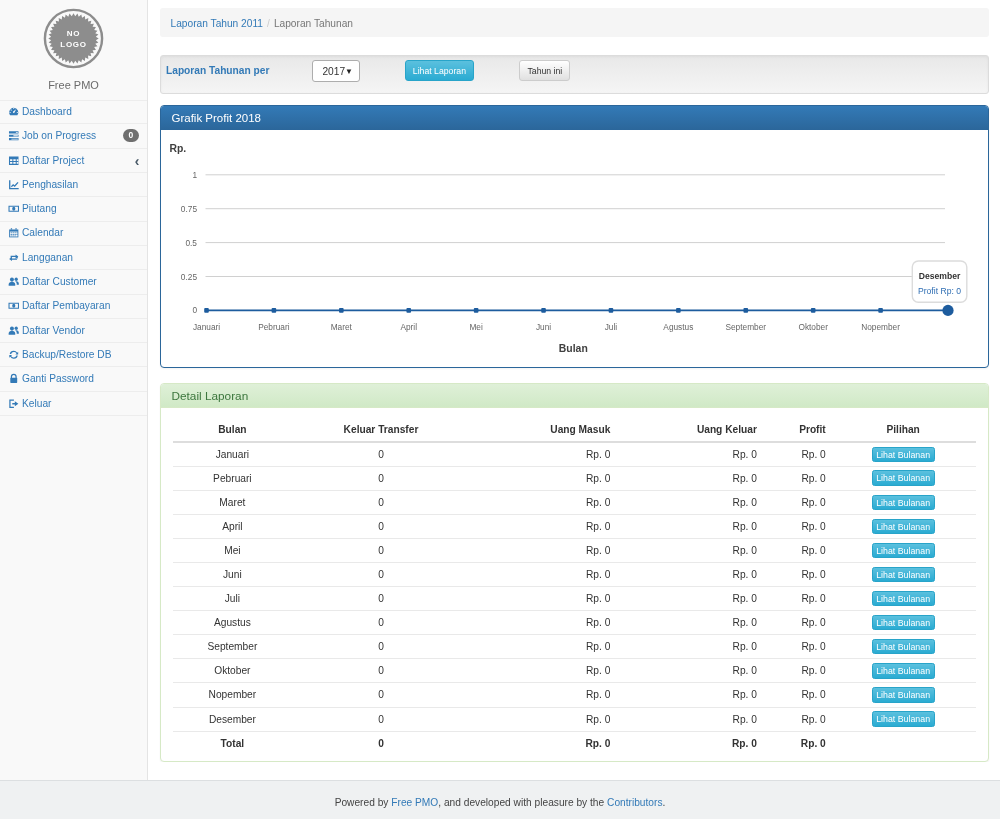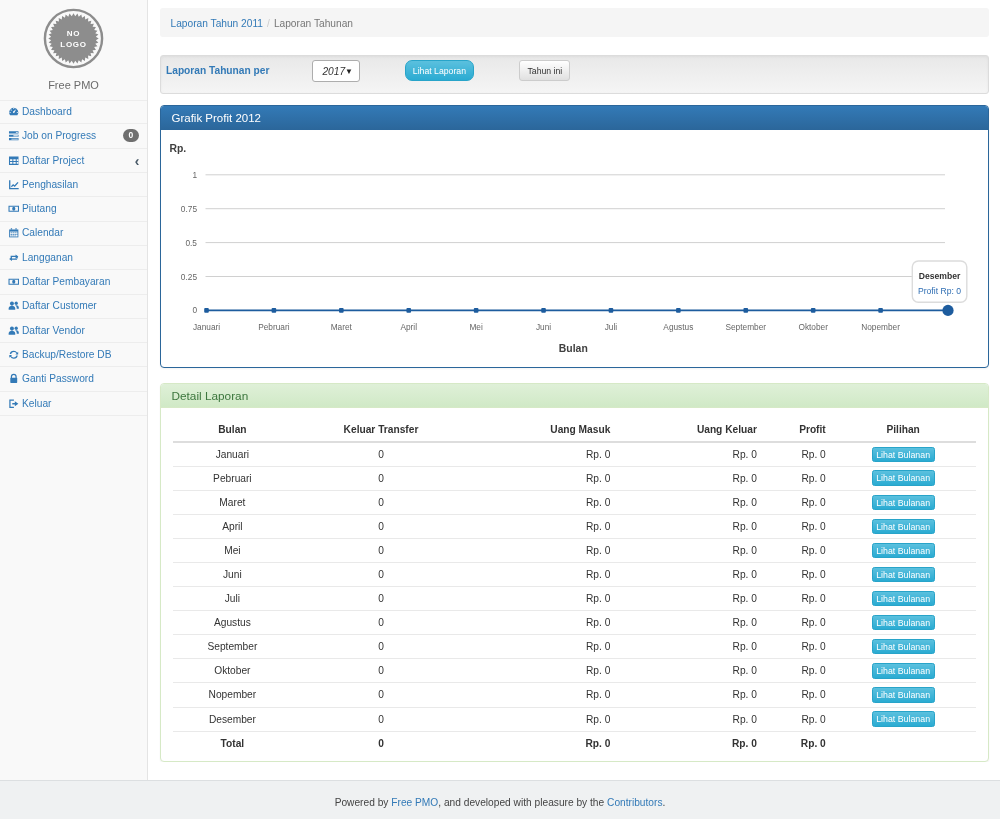--- a/index.html
+++ b/index.html
@@ -38,29 +38,29 @@
 }
 #breadcrumb a { color:#337ab7; }
 #breadcrumb .sep { color:#ccc; padding:0 4px; }
 #bar2 {
   margin:18px 11.5px 0 11.5px; height:38.6px; background:linear-gradient(to bottom,#e8e8e8 0,#f5f5f5 100%); border:1px solid #dcdcdc; border-radius:3px; box-shadow:inset 0 1px 3px rgba(0,0,0,.05);
   display:flex; align-items:flex-start; padding:3.8px 5.5px 0 5.5px;gap:41px;
 }
 #bar2 .lbl { color:#337ab7; font-weight:bold; font-size:10.2px; margin-right:2px; line-height:22.5px; }
 #sel {
   width:48px; height:22.5px; background:#fff; border:1px solid #adadad; border-radius:3px;
-  display:flex; align-items:center; padding:0 11px 0 9px; margin-right:3.5px;font-style:italic;
+  display:flex; align-items:center; padding:0 11px 0 9px; margin-right:3.5px;
 }
 #sel .v { font-size:10.2px; color:#333; flex:1; }
 #sel .car { font-size:8px; color:#222; }
 .btn { display:inline-flex; align-items:center; justify-content:center; border-radius:3px;
   font-size:8.7px; height:21.5px; }
 .btn-info { background:linear-gradient(to bottom,#5bc0de 0,#2aabd2 100%); border:1px solid #28a4c9; color:#fff; }
 .btn-default { background:linear-gradient(to bottom,#fff 0,#e0e0e0 100%); border:1px solid #ccc; color:#333; box-shadow:inset 0 1px 0 rgba(255,255,255,.15); }
-#btn-lihat { width:69px;border-radius:7px; }
+#btn-lihat { width:69px; }
 #btn-tahun { width:51px; margin-left:4.5px; }
 
 .panel { margin:11.4px 11.5px 0 11.5px; border-radius:4px; background:#fff; }
 #panel-chart { border:1px solid #2b669a; box-shadow:0 1px 2px rgba(0,0,0,.05); }
 #panel-chart .phead {
   background:linear-gradient(to bottom,#337ab7 0,#2b669a 100%); color:#fff; height:24px; line-height:24px; padding:0 11px;
   font-size:11.5px; border-radius:3px 3px 0 0;
 }
 #panel-chart .pbody { padding:6.5px 7px 6px 8.5px; }
 #panel-detail { border:1px solid #d6e9c6; margin-top:14.5px; box-shadow:0 1px 2px rgba(0,0,0,.05); }
@@ -138,31 +138,31 @@
             <path d="M3.2 6.4h1.4v1.2H3.2zm2.4 0H7v1.2H5.6zm2.4 0h1.4v1.2H8zm2.4 0h1.2v1.2h-1.2zM3.2 8.4h1.4v1.2H3.2zm2.4 0H7v1.2H5.6zm2.4 0h1.4v1.2H8zm2.4 0h1.2v1.2h-1.2zM3.2 10.4h1.4v1h-1.4zm2.4 0H7v1H5.6zm2.4 0h1.4v1H8z"></path>
           </svg>Calendar</a>
       </li>
       <li>
         <a><svg width="11.5" height="11.5" viewBox="0 0 14 14" fill="#337ab7">
             <path d="M3.2 4.6h6v-1.6l3.4 2.4-3.4 2.4V6.2H4.8v2.2H3.2zM10.8 9.4h-6v1.6L1.4 8.6 4.8 6.2v1.6h6v-2.2h1.6z"></path>
           </svg>Langganan</a>
       </li>
       <li>
         <a><svg width="11.5" height="11.5" viewBox="0 0 14 14" fill="#337ab7">
-            <path fill-rule="evenodd" d="M.6 3.2h12.8v7.6H.6zm1.3 1.3v5h10.2v-5z"></path>
-            <ellipse cx="7" cy="7" rx="1.9" ry="2.35"></ellipse>
-          </svg>Daftar Pembayaran</a>
-      </li>
-      <li>
-        <a><svg width="11.5" height="11.5" viewBox="0 0 14 14" fill="#337ab7">
             <ellipse cx="10" cy="3.9" rx="2" ry="2.2"></ellipse>
             <path d="M8.8 6.6c.4-.1.8-.1 1.2-.1 1.8 0 3.2 1 3.2 3v1.3h-2.6V9.4c0-1.2-.6-2.2-1.8-2.8z"></path>
             <ellipse cx="4.8" cy="4.3" rx="2.4" ry="2.6"></ellipse>
             <path d="M.8 11.9v-1.6c0-2.2 1.8-3.3 4-3.3s4 1.1 4 3.3v1.6z"></path>
           </svg>Daftar Customer</a>
+      </li>
+      <li>
+        <a><svg width="11.5" height="11.5" viewBox="0 0 14 14" fill="#337ab7">
+            <path fill-rule="evenodd" d="M.6 3.2h12.8v7.6H.6zm1.3 1.3v5h10.2v-5z"></path>
+            <ellipse cx="7" cy="7" rx="1.9" ry="2.35"></ellipse>
+          </svg>Daftar Pembayaran</a>
       </li>
       <li>
         <a><svg width="11.5" height="11.5" viewBox="0 0 14 14" fill="#337ab7">
             <ellipse cx="10" cy="3.9" rx="2" ry="2.2"></ellipse>
             <path d="M8.8 6.6c.4-.1.8-.1 1.2-.1 1.8 0 3.2 1 3.2 3v1.3h-2.6V9.4c0-1.2-.6-2.2-1.8-2.8z"></path>
             <ellipse cx="4.8" cy="4.3" rx="2.4" ry="2.6"></ellipse>
             <path d="M.8 11.9v-1.6c0-2.2 1.8-3.3 4-3.3s4 1.1 4 3.3v1.6z"></path>
           </svg>Daftar Vendor</a>
       </li>
       <li>
@@ -189,21 +189,21 @@
   <div id="bar2">
     <span class="lbl">Laporan Tahunan per</span>
     <div id="sel">
         <span class="v">2017</span>
         <span class="car">▼</span>
       </div>
     <div class="btn btn-info" id="btn-lihat">Lihat Laporan</div>
     <div class="btn btn-default" id="btn-tahun">Tahun ini</div>
   </div>
   <div class="panel" id="panel-chart">
-    <div class="phead">Grafik Profit 2012</div>
+    <div class="phead">Grafik Profit 2018</div>
     <div class="pbody">
       <svg id="chart" width="812" height="223" viewBox="0 0 812 223">
           <text x="0.5" y="16" font-size="10.4" font-weight="bold" fill="#404040">Rp.</text>
           <line x1="36.5" y1="38.8" x2="776" y2="38.8" stroke="#d0d0d0" stroke-width="1"></line>
           <text x="28" y="41.8" font-size="8.3" fill="#666" text-anchor="end">1</text>
           <line x1="36.5" y1="72.7" x2="776" y2="72.7" stroke="#d0d0d0" stroke-width="1"></line>
           <text x="28" y="75.7" font-size="8.3" fill="#666" text-anchor="end">0.75</text>
           <line x1="36.5" y1="106.6" x2="776" y2="106.6" stroke="#d0d0d0" stroke-width="1"></line>
           <text x="28" y="109.6" font-size="8.3" fill="#666" text-anchor="end">0.5</text>
           <line x1="36.5" y1="140.5" x2="776" y2="140.5" stroke="#d0d0d0" stroke-width="1"></line>

